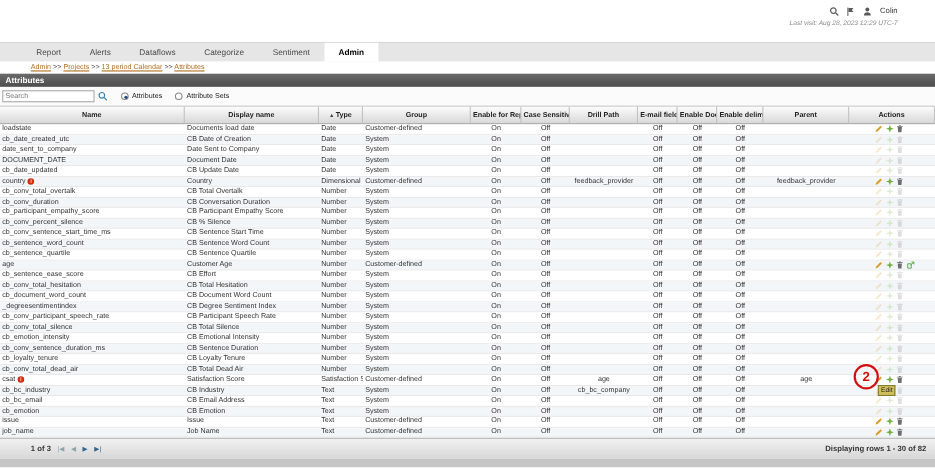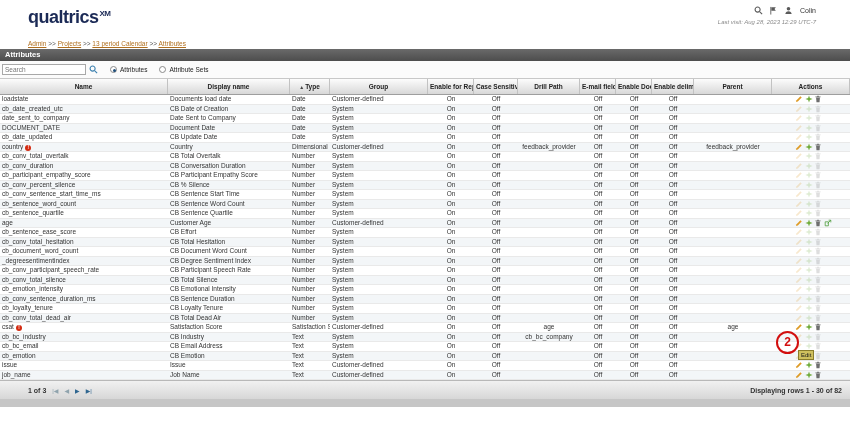--- a/index.html
+++ b/index.html
@@ -75,23 +75,20 @@
   
   .step-circle { position:absolute; left:776px; top:331px; width:23px; height:23px; border:2.5px solid #d20e0e; border-radius:50%; color:#d20e0e; font-size:12px; font-weight:bold; text-align:center; line-height:18px; z-index:30; }
   .edit-tooltip { position:absolute; left:798px; top:350px; background:#cfc05e; border:1px solid #8a7d2a; color:#1a1a1a; font-size:6px; line-height:7px; padding:0.5px 2px; z-index:30; }
 </style>
 </head>
 <body>
 
 <div class="page">
 
   <div class="header">
-    <div class="logo">
-      <span>qualtrics</span><sup>XM</sup>
-    </div>
     <div class="header-right">
       <div class="hr-icons">
         <span class="hicon">
           <svg width="9" height="9" viewBox="0 0 10 10">
               <circle cx="4" cy="4" r="2.8" fill="none" stroke="#5a5a5a" stroke-width="1.2"></circle>
               <line x1="6.2" y1="6.2" x2="9" y2="9" stroke="#5a5a5a" stroke-width="1.2"></line>
             </svg>
         </span>
         <span class="hicon">
           <svg width="9" height="9" viewBox="0 0 10 10">
@@ -104,20 +101,28 @@
               <circle cx="5" cy="3" r="2" fill="#5a5a5a"></circle>
               <path d="M1.5 9c0-2 1.6-3.2 3.5-3.2S8.5 7 8.5 9z" fill="#5a5a5a"></path>
             </svg>
         </span>
         <span class="user-name">Colin</span>
       </div>
       <div class="last-visit">Last visit: Aug 28, 2023 12:29 UTC-7</div>
     </div>
   </div>
 
+  <div class="tabbar">
+      <div class="tab">Report</div>
+      <div class="tab">Alerts</div>
+      <div class="tab">Dataflows</div>
+      <div class="tab">Categorize</div>
+      <div class="tab">Sentiment</div>
+      <div class="tab active">Admin</div>
+    </div>
 
   <div class="breadcrumb-row"><span class="bc-link">Admin</span><span class="bc-sep"> &gt;&gt; </span><span class="bc-link">Projects</span><span class="bc-sep"> &gt;&gt; </span><span class="bc-link">13 period Calendar</span><span class="bc-sep"> &gt;&gt; </span><span class="bc-link">Attributes</span></div>
 
   <div class="section-bar">Attributes</div>
 
   <div class="filter-row">
     <input class="search-input" placeholder="Search" style="">
     <span class="search-mag">
       <svg width="9" height="9" viewBox="0 0 10 10">
           <circle cx="4" cy="4" r="2.8" fill="none" stroke="#3a7fae" stroke-width="1.2"></circle>

